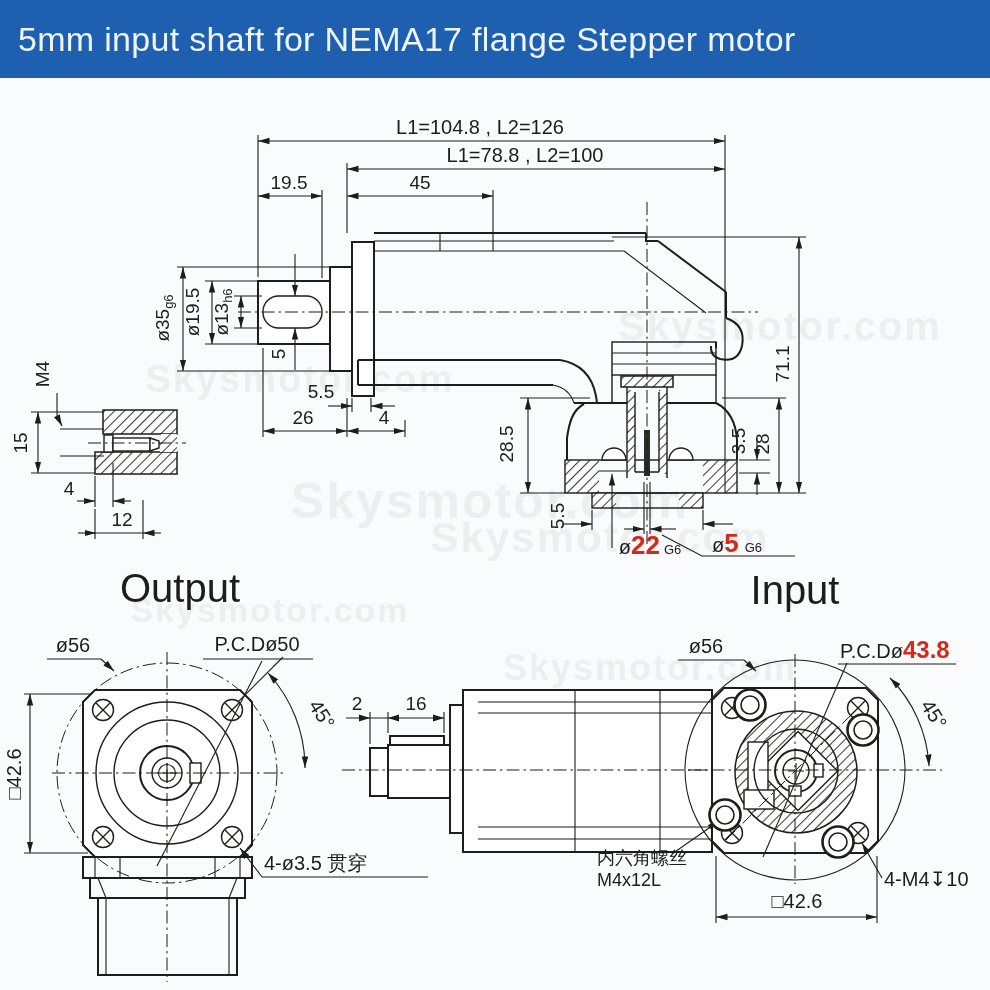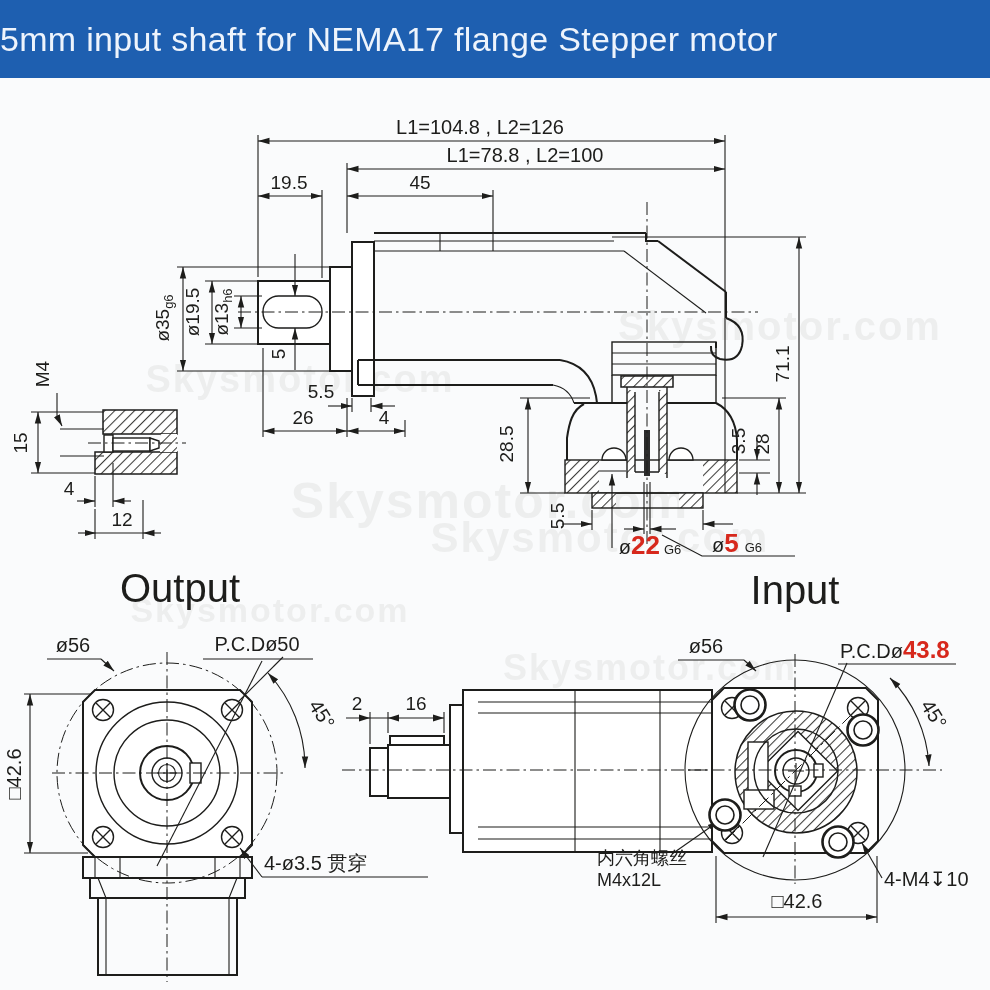--- a/index.html
+++ b/index.html
@@ -1,19 +1,19 @@
 <!DOCTYPE html>
 <html><head>
 <meta charset="utf-8">
 <style>
   html,body{margin:0;padding:0;background:#e8eaec;}
   #stage{position:relative;width:990px;height:990px;background:#fafbfc;overflow:hidden;
          font-family:"Liberation Sans","DejaVu Sans",sans-serif;}
   #banner{position:absolute;top:0;left:0;width:990px;height:78px;display:flex;align-items:center;}
-  #banner .t{font-size:34px;letter-spacing:.3px;font-weight:500;white-space:nowrap;}
+  #banner .t{padding-left:18px;font-size:34px;letter-spacing:.3px;font-weight:500;white-space:nowrap;}
   #drawing{position:absolute;top:78px;left:0;}
   svg text{font-family:"Liberation Sans","DejaVu Sans",sans-serif;fill:#1d1d1b;}
   .d{font-size:19px}
   .d20{font-size:20px}
   .fit{font-size:13px}
   .redbig{font-size:26px;font-weight:bold;fill:#d7281c}
   .redmid{font-size:24px;font-weight:bold;fill:#d7281c}
   .cjk{font-size:18px}
   .lbl{font-size:40px}
   .wmt{font-weight:bold;fill:rgba(128,128,118,0.10);letter-spacing:2px}

